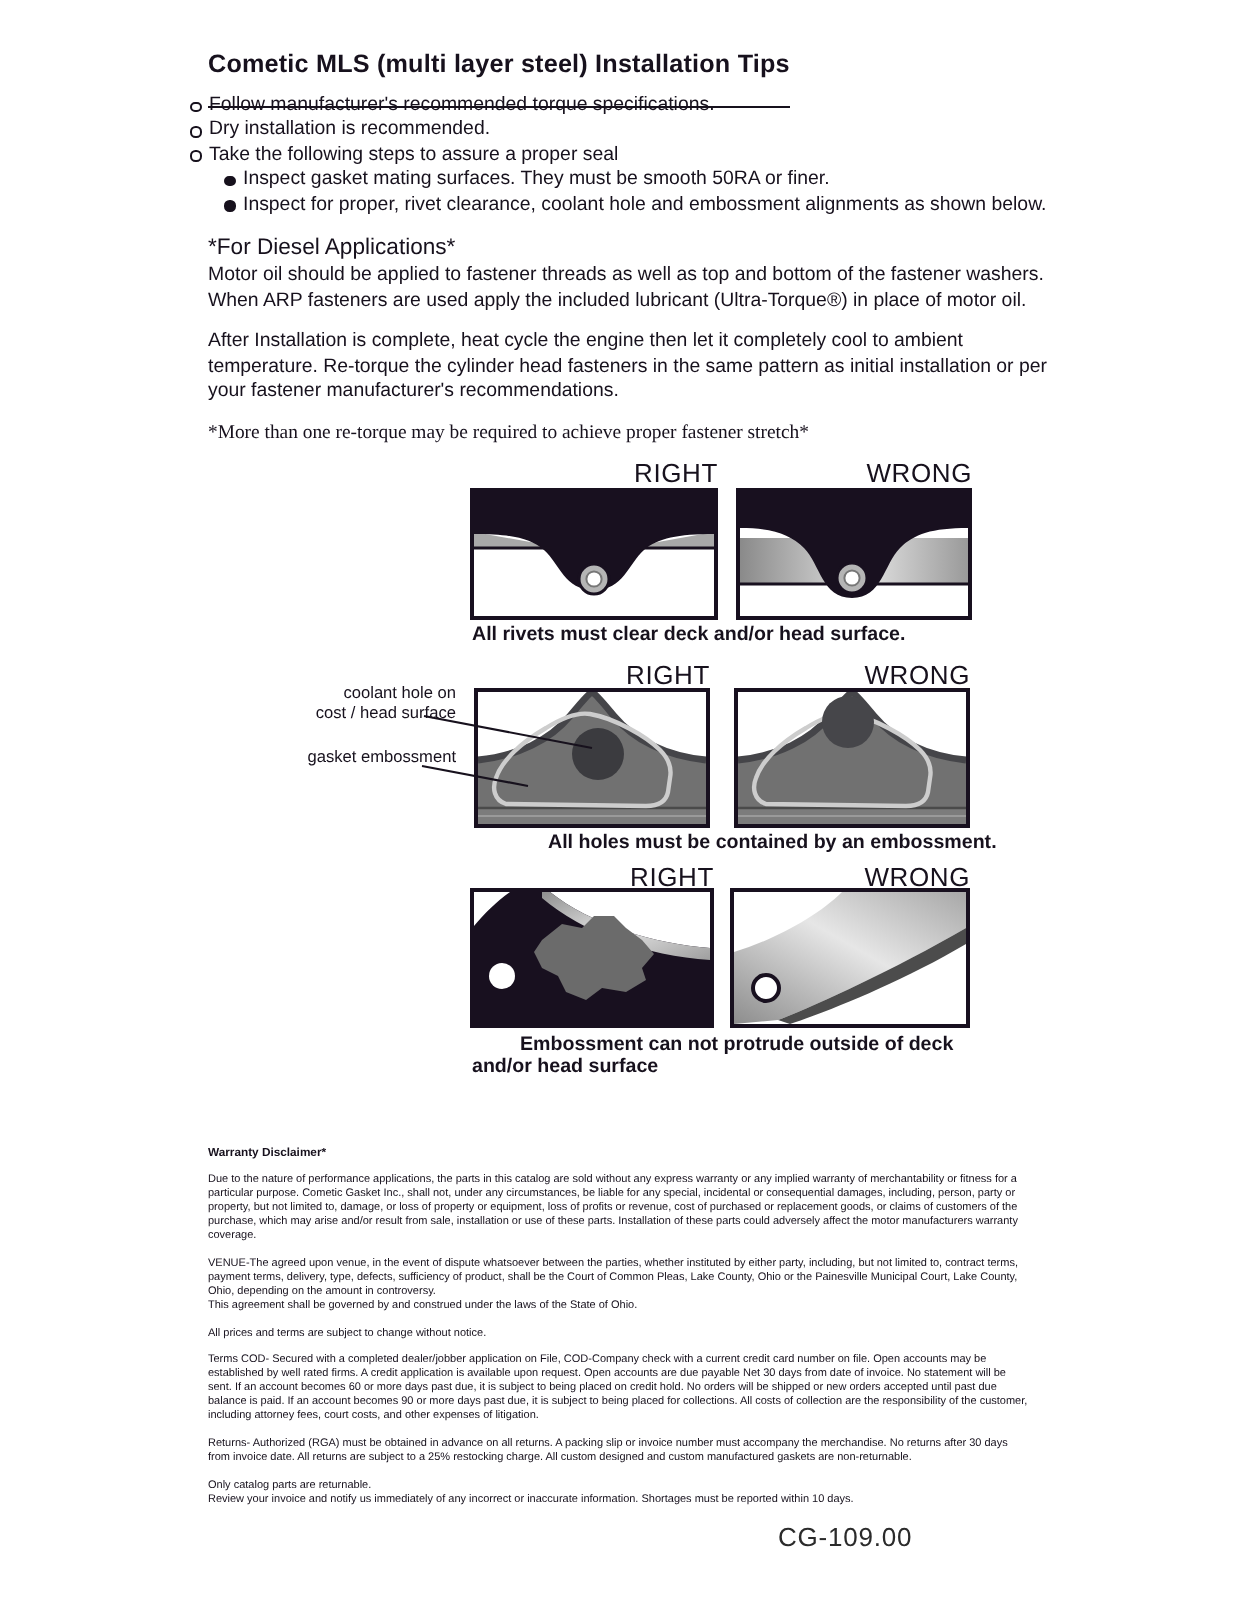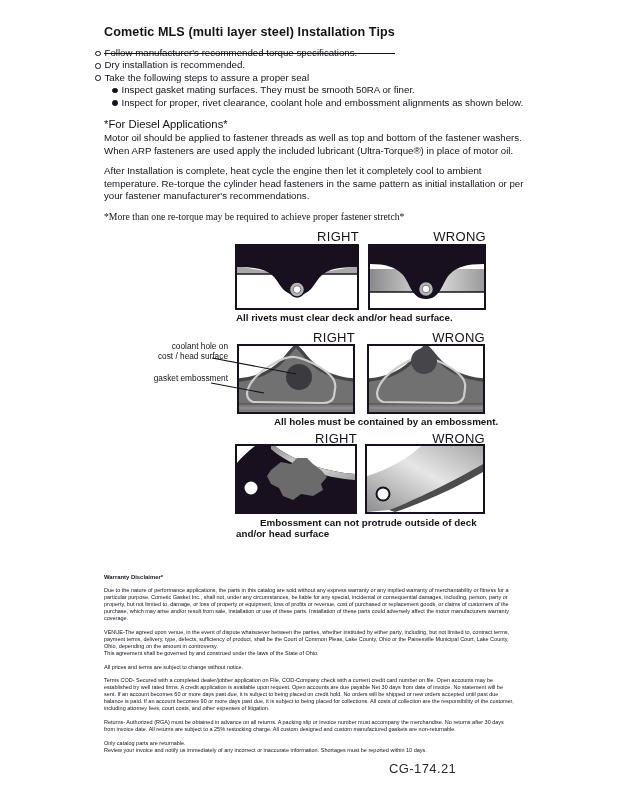--- a/index.html
+++ b/index.html
@@ -195,13 +195,13 @@
   <p>Due to the nature of performance applications, the parts in this catalog are sold without any express warranty or any implied warranty of merchantability or fitness for a particular purpose.  Cometic Gasket Inc., shall not, under any circumstances, be liable for any special, incidental or consequential damages, including, person, party or property, but not limited to, damage, or loss of property or equipment, loss of profits or revenue, cost of purchased or replacement goods, or claims of customers of the purchase, which may arise and/or result from sale, installation or use of these parts.  Installation of these parts could adversely affect the motor manufacturers warranty coverage.</p>
   <p class="nogap">VENUE-The agreed upon venue, in the event of dispute whatsoever between the parties, whether instituted by either party, including, but not limited to, contract terms, payment terms, delivery, type, defects, sufficiency of product, shall be the Court of Common Pleas, Lake County, Ohio or the Painesville Municipal Court, Lake County, Ohio, depending on the amount in controversy.</p>
   <p>This agreement shall be governed by and construed under the laws of the State of Ohio.</p>
   <p>All prices and terms are subject to change without notice.</p>
   <p>Terms COD- Secured with a completed dealer/jobber application on File, COD-Company check with a current credit card number on file.  Open accounts may be established by well rated firms.  A credit application is available upon request.  Open accounts are due payable Net 30 days from date of invoice.  No statement will be sent.  If an account becomes 60 or more days past due, it is subject to being placed on credit hold.  No orders will be shipped or new orders accepted until past due balance is paid.  If an account becomes 90 or more days past due, it is subject to being placed for collections.  All costs of collection are the responsibility of the customer, including attorney fees, court costs, and other expenses of litigation.</p>
   <p>Returns- Authorized (RGA) must be obtained in advance on all returns.  A packing slip or invoice number must accompany the merchandise.  No returns after 30 days from invoice date.  All returns are subject to a 25% restocking charge.  All custom designed and custom manufactured gaskets are non-returnable.</p>
   <p class="nogap">Only catalog parts are returnable.</p>
   <p>Review your invoice and notify us immediately of any incorrect or inaccurate information.  Shortages must be reported within 10 days.</p>
 </div>
 
-<div class="abs footer-code">CG-174.21</div>
+<div class="abs footer-code">CG-109.00</div>
 
 </body></html>

